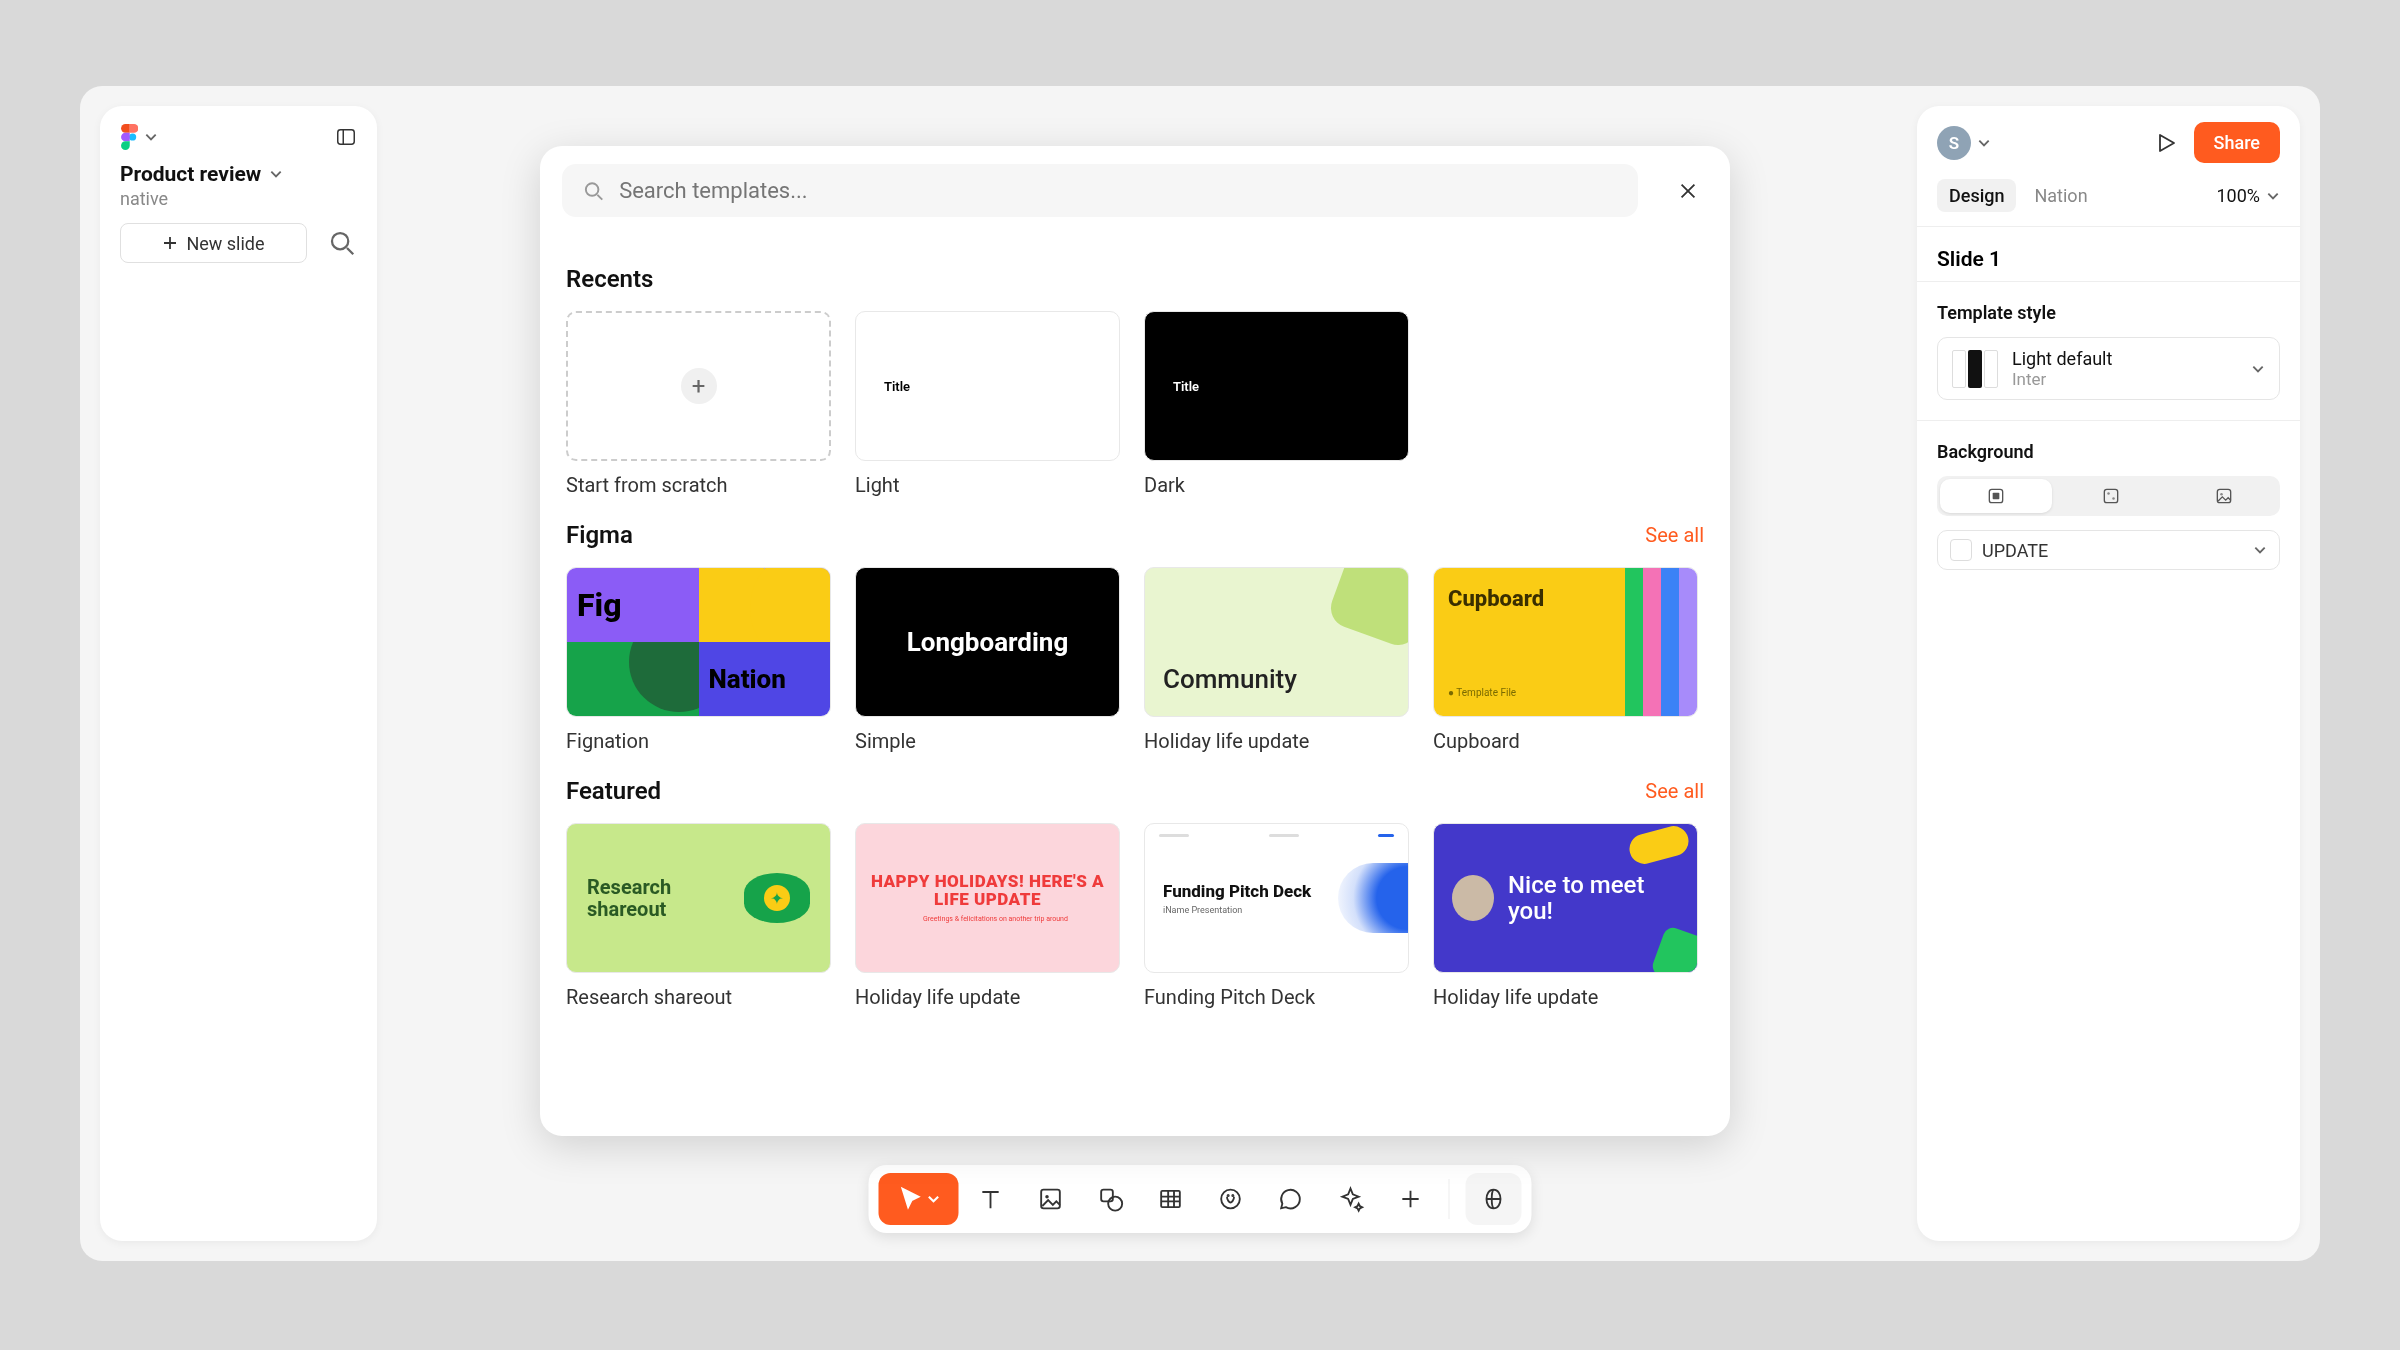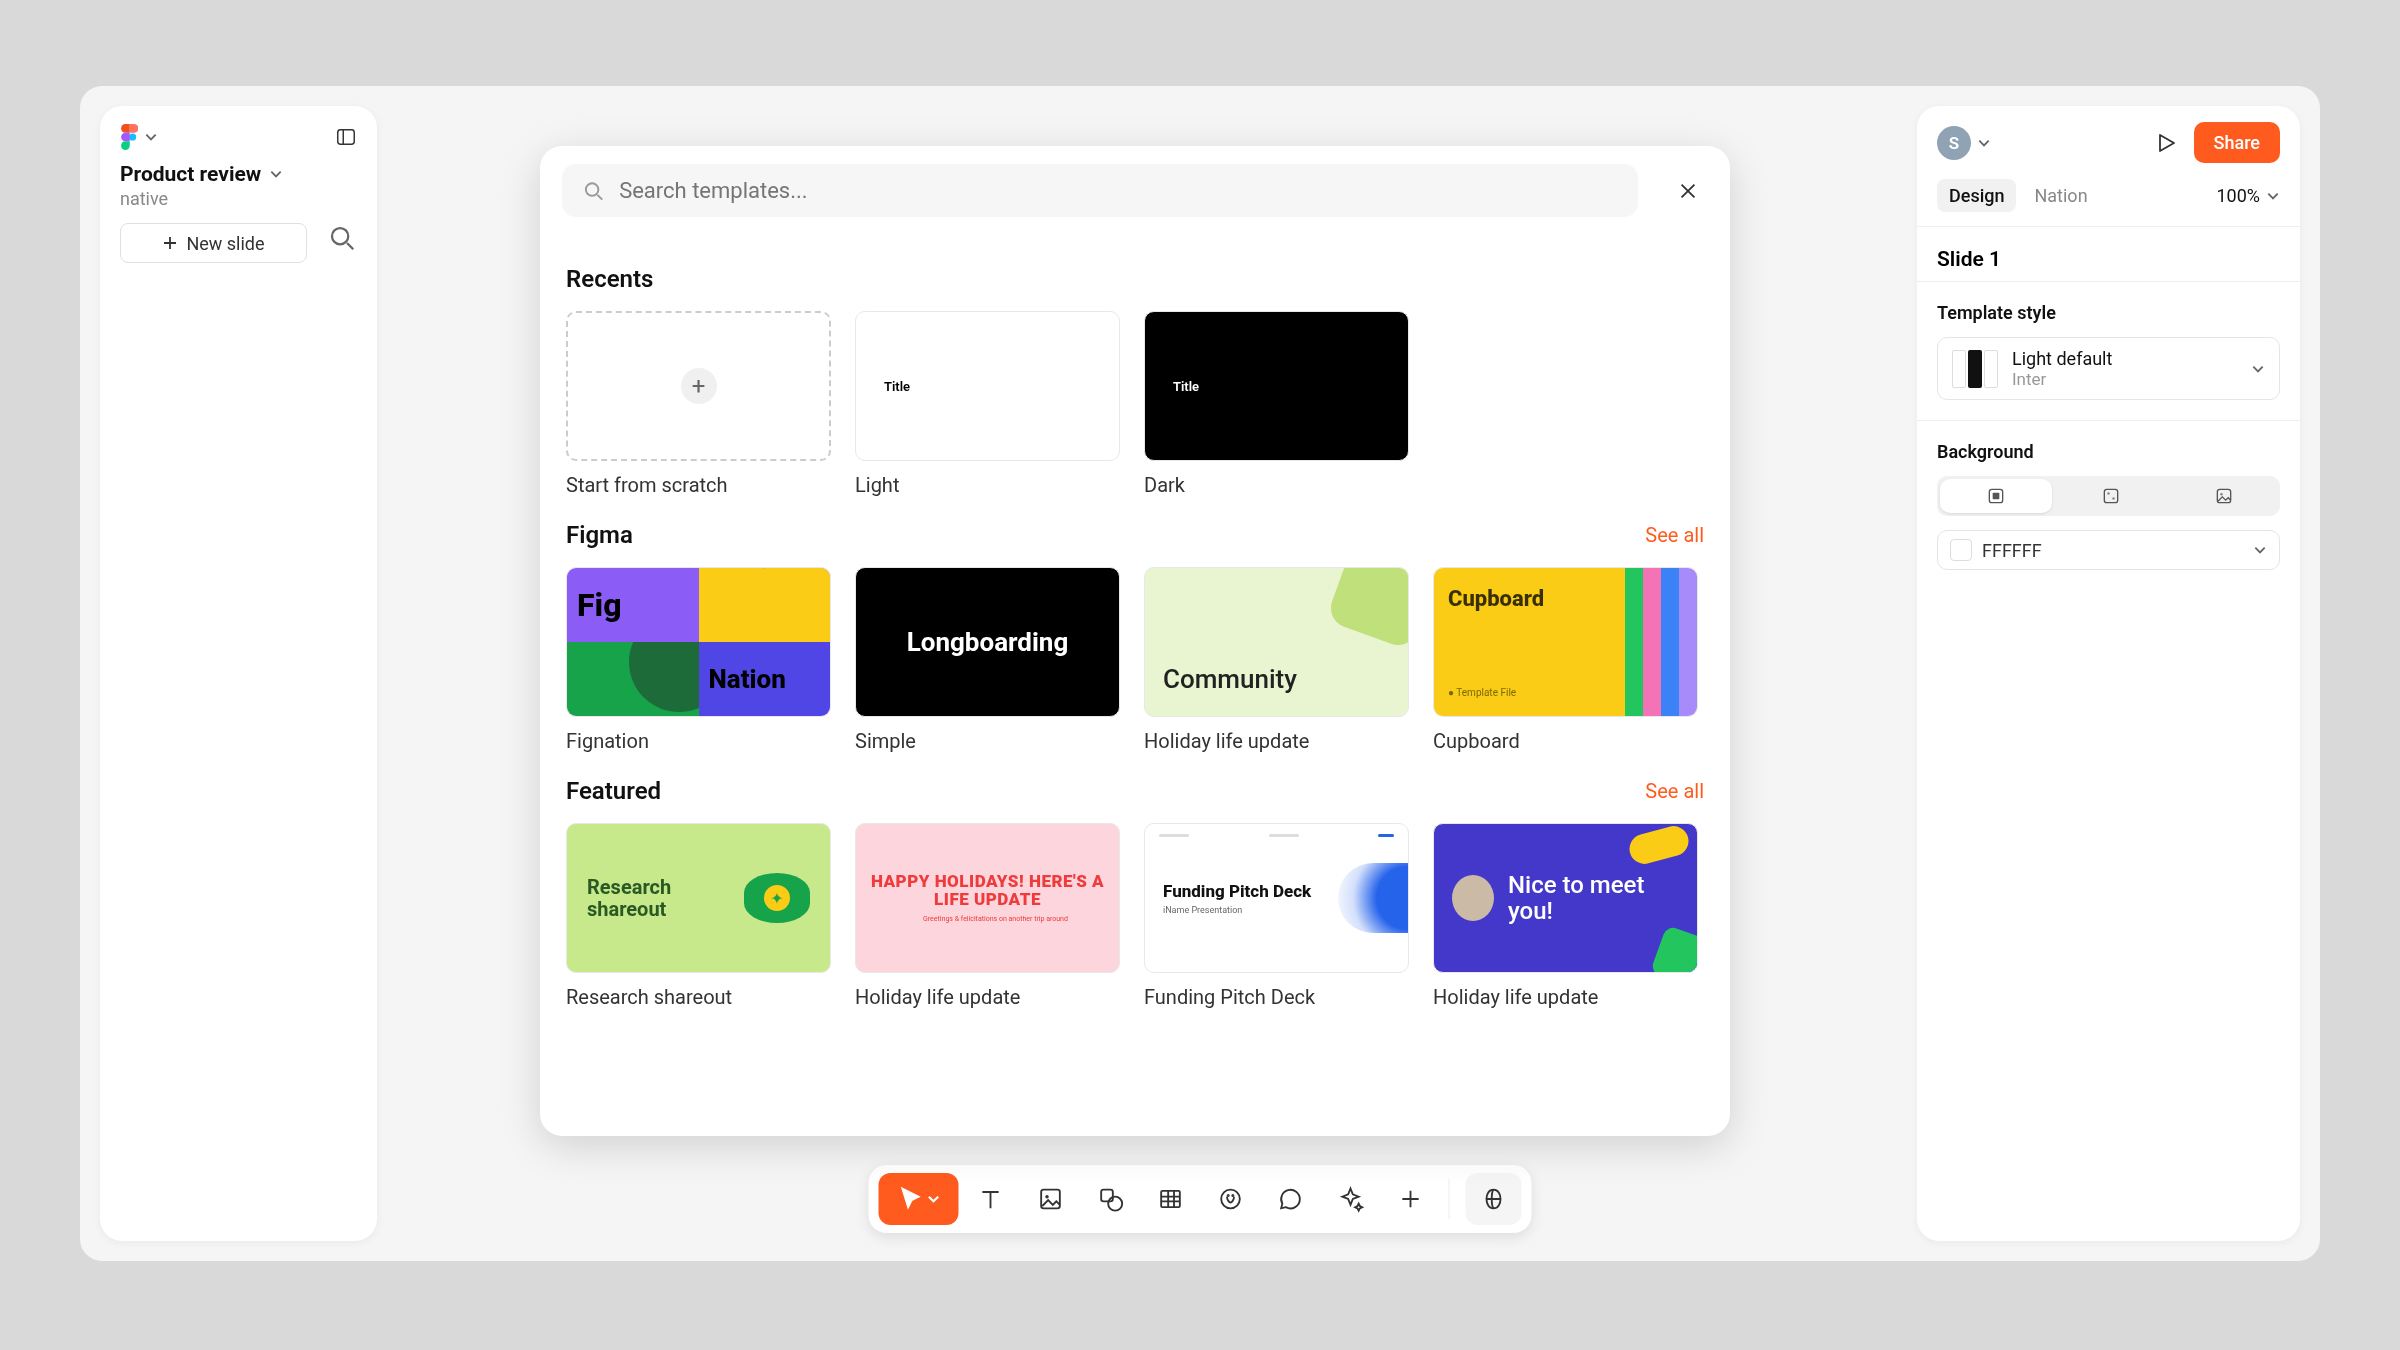--- a/index.html
+++ b/index.html
@@ -8,21 +8,21 @@
 
   
   .left-panel { position: absolute; left: 20px; top: 20px; width: 277px; height: 1135px; background: #fff; border-radius: 22px; box-shadow: 0 2px 8px rgba(0,0,0,0.05); }
   .lp-top { display: flex; align-items: center; justify-content: space-between; padding: 18px 20px 8px 20px; }
   .figma-logo { width: 18px; height: 26px; }
   .lp-top .dd { display: flex; align-items: center; gap: 6px; cursor: pointer; }
   .panel-icon { width: 22px; height: 22px; stroke: #333; stroke-width: 1.6; fill: none; }
   .lp-title-row { padding: 4px 20px 0 20px; display: flex; align-items: center; gap: 8px; }
   .lp-title { font-size: 21px; font-weight: 700; color: #111; }
   .lp-sub { padding: 2px 20px 14px 20px; font-size: 18px; color: #888; }
-  .lp-actions { display: flex; gap: 20px; padding: 0 20px; }
+  .lp-actions { display: flex; align-items: center; gap: 20px; padding: 0 20px; }
   .new-slide-btn { flex: 1; display: flex; align-items: center; justify-content: center; gap: 8px; height: 40px; border: 1px solid #e0e0e0; border-radius: 8px; font-size: 18px; color: #333; background: #fff; cursor: pointer; }
   .search-btn { width: 30px; height: 30px; stroke: #666; }
 
   
   .right-panel { position: absolute; right: 20px; top: 20px; width: 383px; height: 1135px; background: #fff; border-radius: 22px; box-shadow: 0 2px 8px rgba(0,0,0,0.05); display: flex; flex-direction: column; }
   .rp-top { display: flex; align-items: center; justify-content: space-between; padding: 16px 20px; }
   .avatar-wrap { display: flex; align-items: center; gap: 6px; }
   .avatar { width: 34px; height: 34px; border-radius: 50%; background: #8fa3b5; color: #fff; display: flex; align-items: center; justify-content: center; font-size: 17px; font-weight: 600; }
   .rp-top-right { display: flex; align-items: center; gap: 16px; }
   .play-icon { width: 24px; height: 24px; }
@@ -233,21 +233,21 @@
         <div class="bg-opt">
             <svg class="bg-ico" viewBox="0 0 24 24">
               <rect x="4" y="4" width="16" height="16" rx="3"></rect>
               <circle cx="9" cy="10" r="1.5" fill="#888" stroke="none"></circle>
               <path d="M5 18l5-5 4 4 3-3 3 3"></path>
             </svg>
           </div>
       </div>
       <div class="color-row">
         <div class="swatch"></div>
-        <div class="color-val">FFFFFF</div>
+        <div class="color-val">UPDATE</div>
         <svg class="chev" viewBox="0 0 12 12">
             <path d="M2 4l4 4 4-4" stroke="#666" stroke-width="1.6" fill="none"></path>
           </svg>
       </div>
     </div>
   </div>
 
   <div class="toolbar">
     <div class="tool tool-sel active">
       <svg class="tico" viewBox="0 0 24 24">

